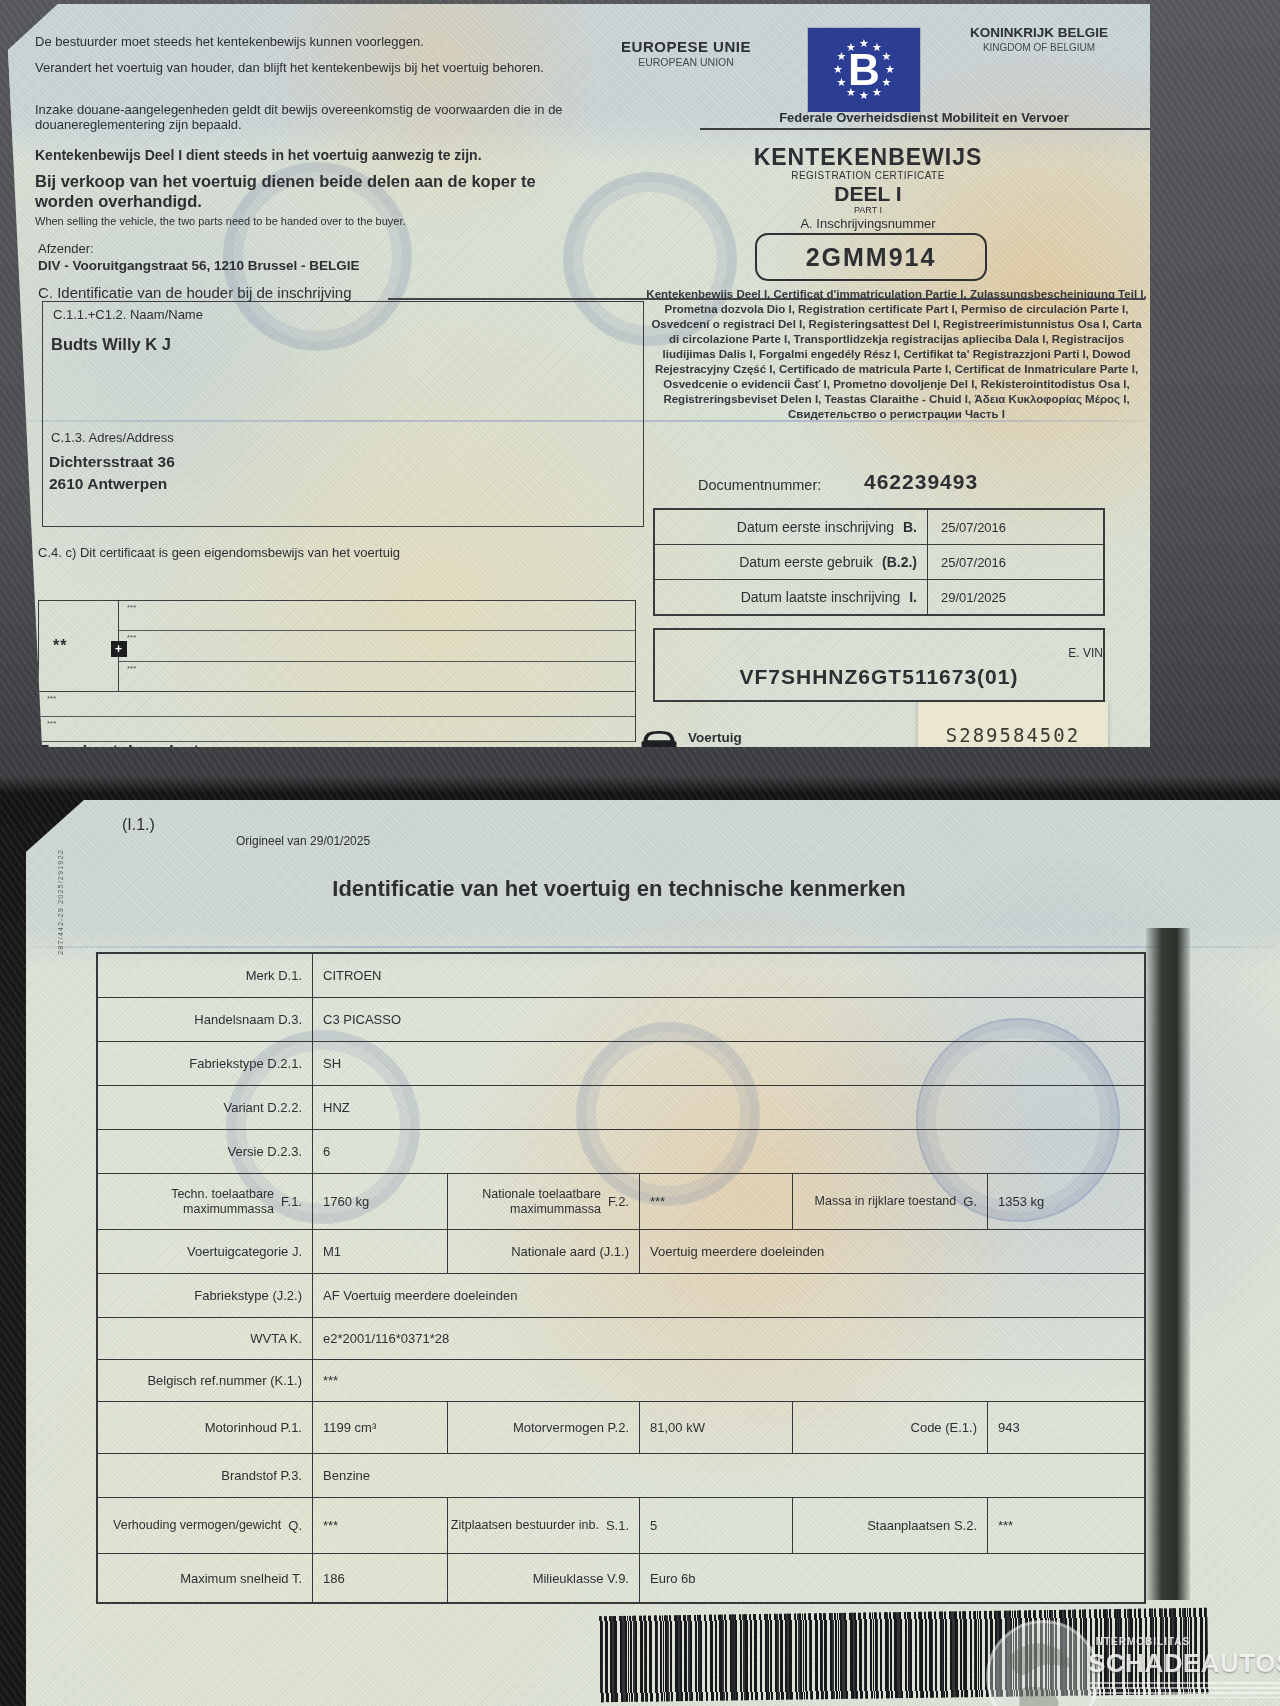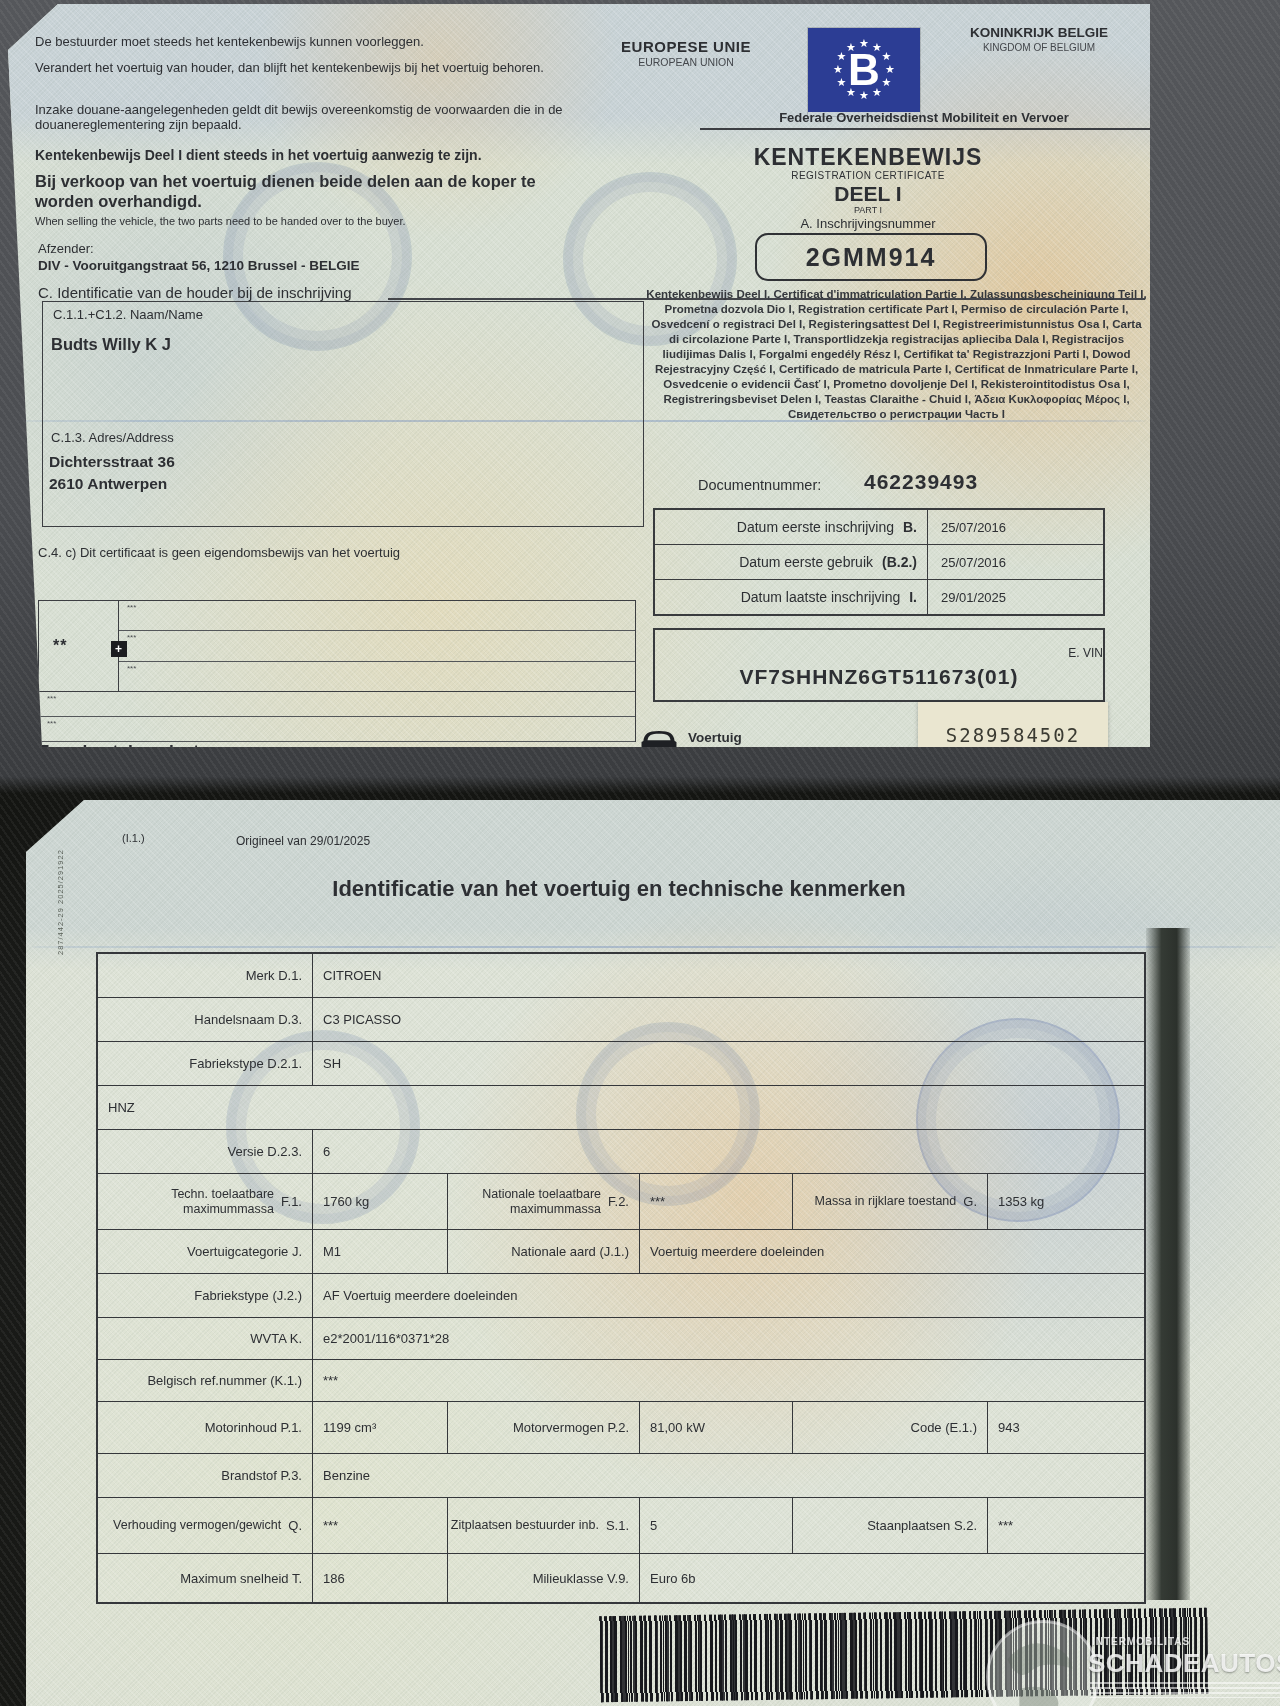--- a/index.html
+++ b/index.html
@@ -235,21 +235,21 @@
 <div class="page" id="page2">
   <div class="texture"></div>
   <div class="ring" style="left:200px;top:230px;width:190px;height:190px;"></div>
   <div class="ring" style="left:550px;top:222px;width:180px;height:180px;"></div>
   <div class="ring" style="left:890px;top:218px;width:200px;height:200px;border-color:rgba(90,110,165,.35);"></div>
   <div class="blueline" style="left:0;top:146px;width:1254px;"></div>
   <div class="darkstrip" style="left:1120px;top:128px;width:44px;height:672px;"></div>
 
   <div class="vert-code" style="left:30px;top:25px;height:130px;">287/442-29  2025/291922</div>
 
-  <div class="t" style="left:96px;top:32px;font-size:11px;">(I.1.)</div>
+  <div class="t" style="left:96px;top:16px;font-size:16px;">(I.1.)</div>
   <div class="t" style="left:210px;top:34px;font-size:12px;">Origineel van 29/01/2025</div>
 
   <div class="t b center" style="left:70px;top:76px;width:1046px;font-size:22px;">Identificatie van het voertuig en technische kenmerken</div>
 
   <div class="ttable" style="left:70px;top:152px;width:1046px;">
 
     <div class="trow" style="height:44px;">
       <div class="cell lblc br cA">Merk D.1.</div>
       <div class="cell valc rest">CITROEN</div>
     </div>
@@ -258,20 +258,21 @@
       <div class="cell lblc br cA">Handelsnaam D.3.</div>
       <div class="cell valc rest">C3 PICASSO</div>
     </div>
 
     <div class="trow" style="height:44px;">
       <div class="cell lblc br cA">Fabriekstype D.2.1.</div>
       <div class="cell valc rest">SH</div>
     </div>
 
     <div class="trow" style="height:44px;">
+      <div class="cell lblc br cA">Variant D.2.2.</div>
       <div class="cell valc rest">HNZ</div>
     </div>
 
     <div class="trow" style="height:44px;">
       <div class="cell lblc br cA">Versie D.2.3.</div>
       <div class="cell valc rest">6</div>
     </div>
 
     <div class="trow" style="height:56px;">
       <div class="cell lblc br cA">

